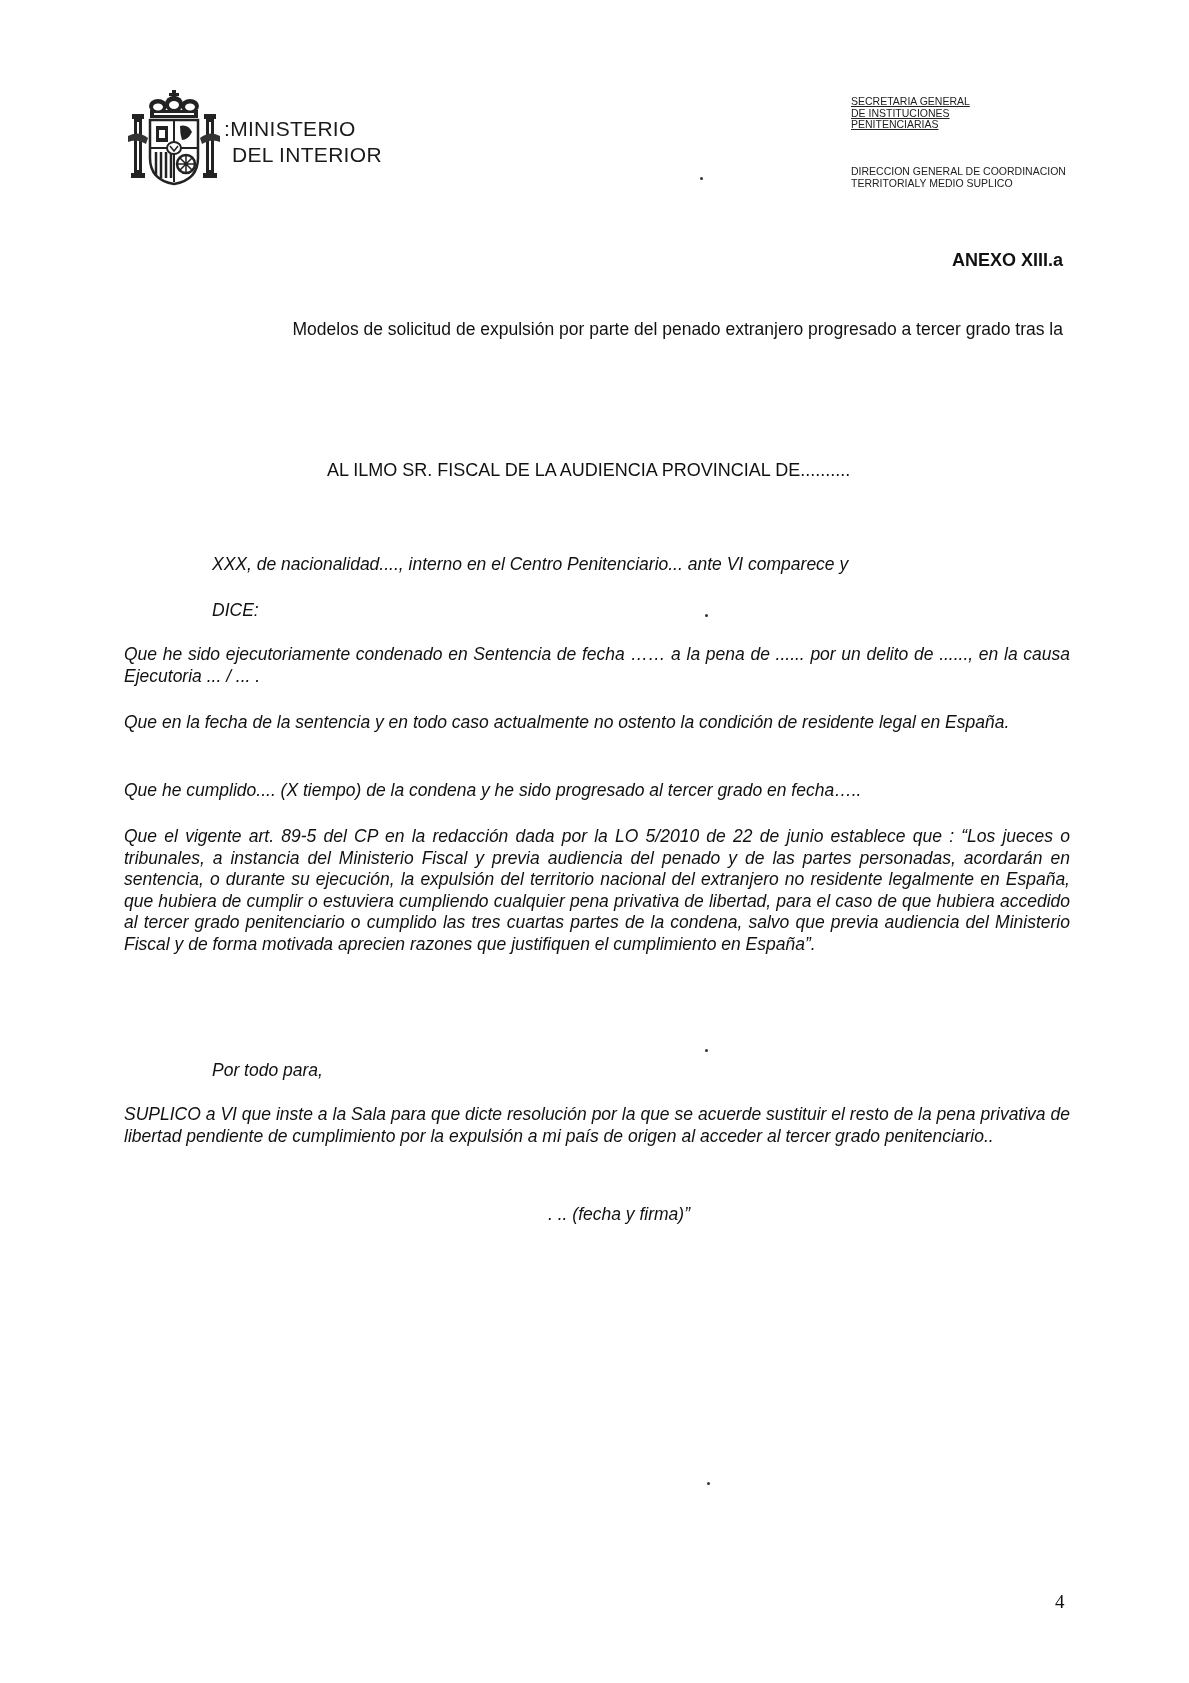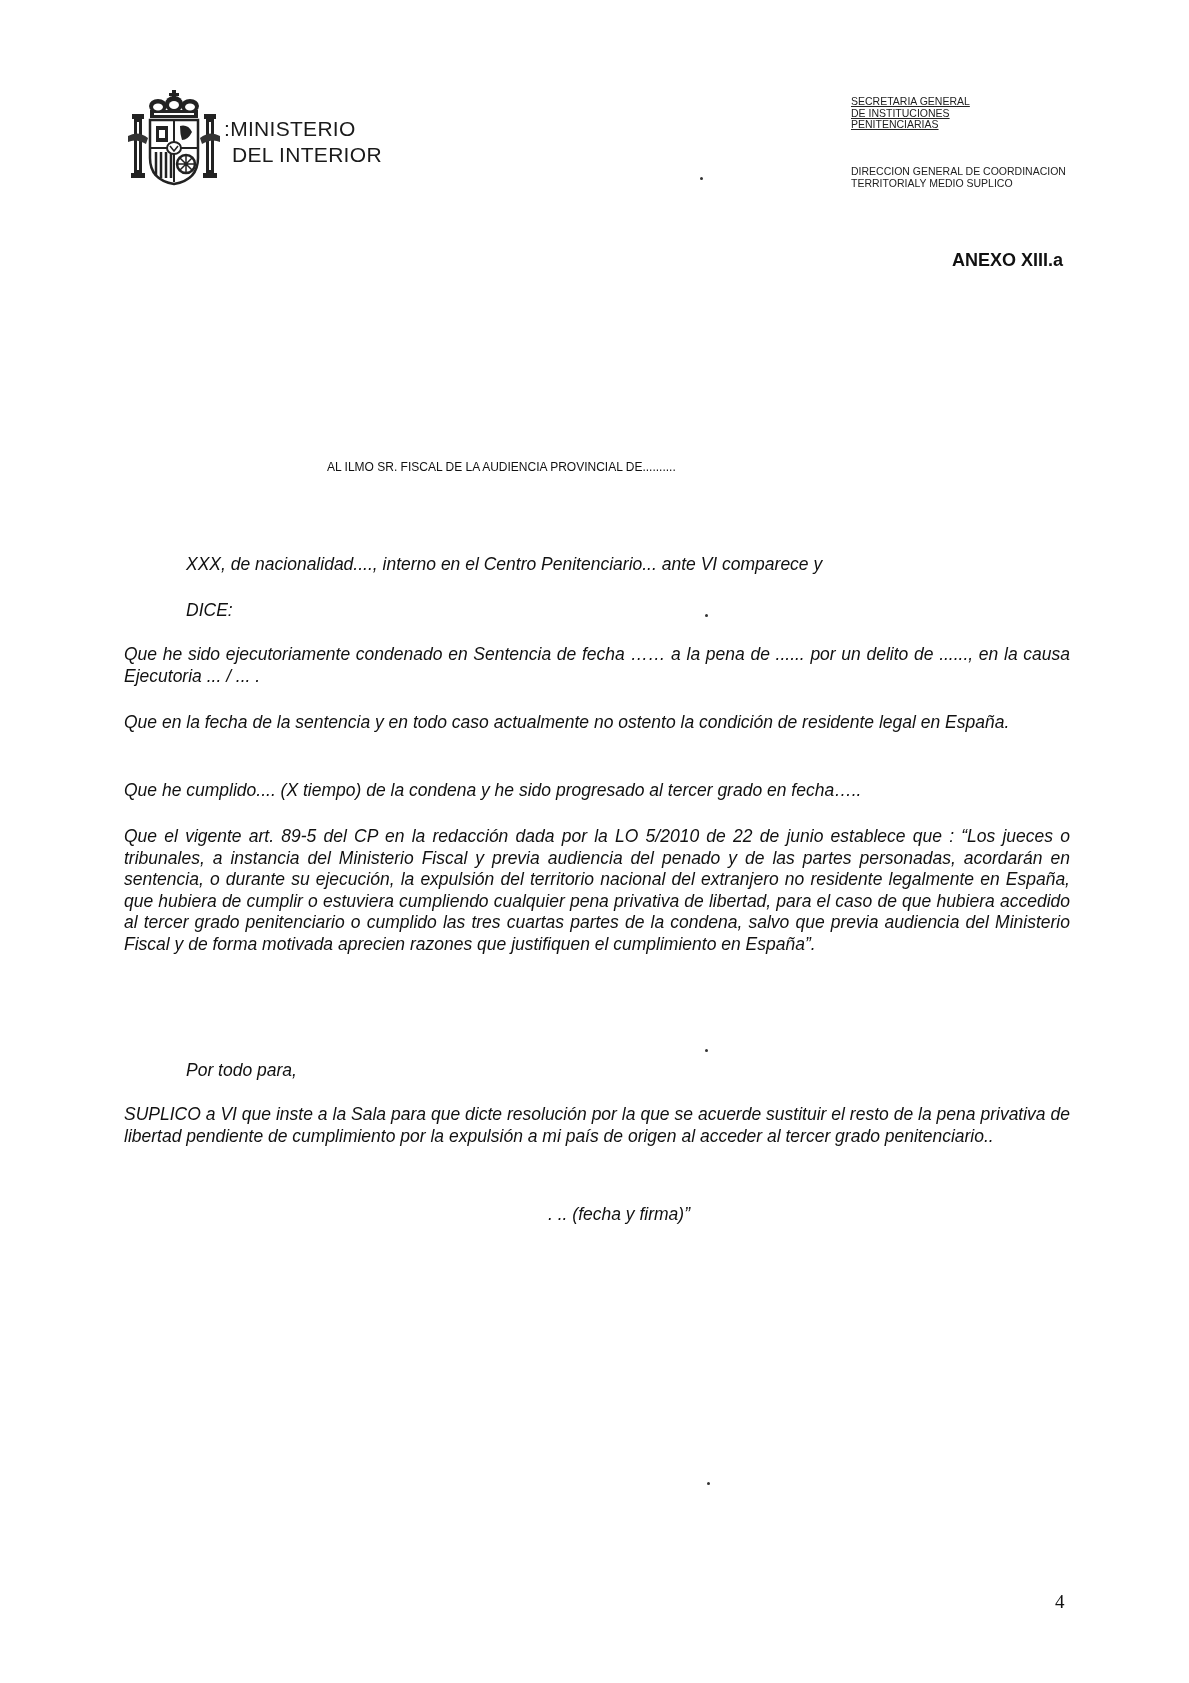--- a/index.html
+++ b/index.html
@@ -7,24 +7,24 @@
     .abs { position: absolute; }
     .logo { left: 128px; top: 88px; width: 92px; height: 98px; }
     .ministry { left: 224px; top: 116px; font-size: 21px; line-height: 26px; letter-spacing: 0.3px; color: #1a1a1a; }
     .ministry div { white-space: nowrap; }
     .ministry .l2 { padding-left: 8px; }
     .org { left: 851px; top: 96px; font-size: 10.5px; line-height: 11.5px; color: #222; white-space: nowrap; text-decoration: underline; }
     .org2 { left: 851px; top: 166px; font-size: 10.5px; line-height: 11.5px; color: #222; white-space: nowrap; }
     .dot { width: 3px; height: 3px; background: #333; border-radius: 50%; }
     .anexo { right: 126px; top: 250px; font-size: 18px; font-weight: bold; }
     .subtitle { right: 126px; top: 318px; width: 900px; text-align: right; font-size: 17.5px; line-height: 22px; }
-    .addressee { left: 327px; top: 460px; font-size: 12px; white-space: nowrap; }
+    .addressee { left: 327px; top: 460px; font-size: 18px; white-space: nowrap; }
     .it { font-style: italic; font-size: 17.5px; line-height: 21.5px; }
     .p { left: 124px; width: 946px; text-align: justify; }
-    .p-indent { left: 186px; white-space: nowrap; }
+    .p-indent { left: 212px; white-space: nowrap; }
     .signature { left: 548px; top: 1204px; white-space: nowrap; }
     .pagenum { left: 1055px; top: 1591px; font-family: "Liberation Serif", serif; font-size: 19px; }
   </style>
 </head>
 <body>
 
 <div class="abs logo">
   <svg width="92" height="98" viewBox="0 0 92 98">
 
     <g fill="#222">
@@ -94,20 +94,21 @@
 </div>
 
 <div class="abs dot" style="left:700px; top:177px;"></div>
 <div class="abs dot" style="left:705px; top:614px;"></div>
 <div class="abs dot" style="left:705px; top:1049px;"></div>
 <div class="abs dot" style="left:707px; top:1482px;"></div>
 
 <div class="abs anexo">ANEXO XIII.a</div>
 
 <div class="abs subtitle">
+  <div>Modelos de solicitud de expulsión por parte del penado extranjero progresado a tercer grado tras la</div>
 </div>
 
 <div class="abs addressee">AL ILMO SR. FISCAL DE LA AUDIENCIA PROVINCIAL DE..........</div>
 
 <div class="abs it p-indent" style="top:554px;">XXX, de nacionalidad...., interno en el Centro Penitenciario... ante VI comparece y</div>
 <div class="abs it p-indent" style="top:600px;">DICE:</div>
 
 <div class="abs it p" style="top:644px;">Que he sido ejecutoriamente condenado en Sentencia de fecha …… a la pena de ...... por un delito de ......, en la causa Ejecutoria ... / ... .</div>
 <div class="abs it p" style="top:712px;">Que en la fecha de la sentencia y en todo caso actualmente no ostento la condición de residente legal en España.</div>
 <div class="abs it p" style="top:780px;">Que he cumplido.... (X tiempo) de la condena y he sido progresado al tercer grado en fecha…..</div>

